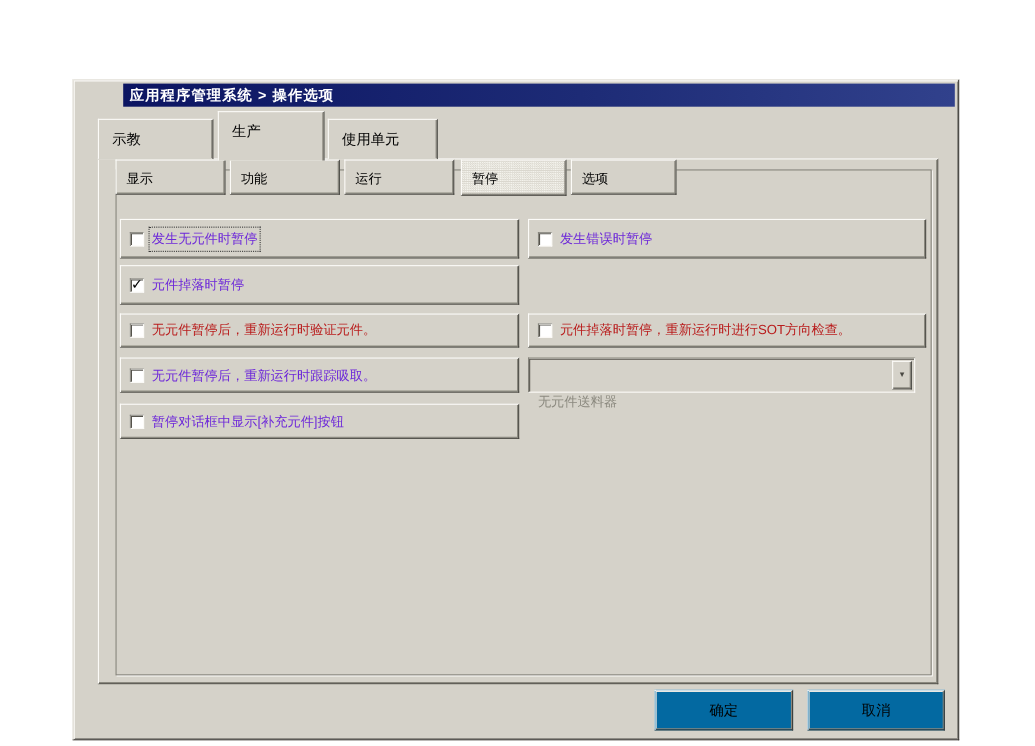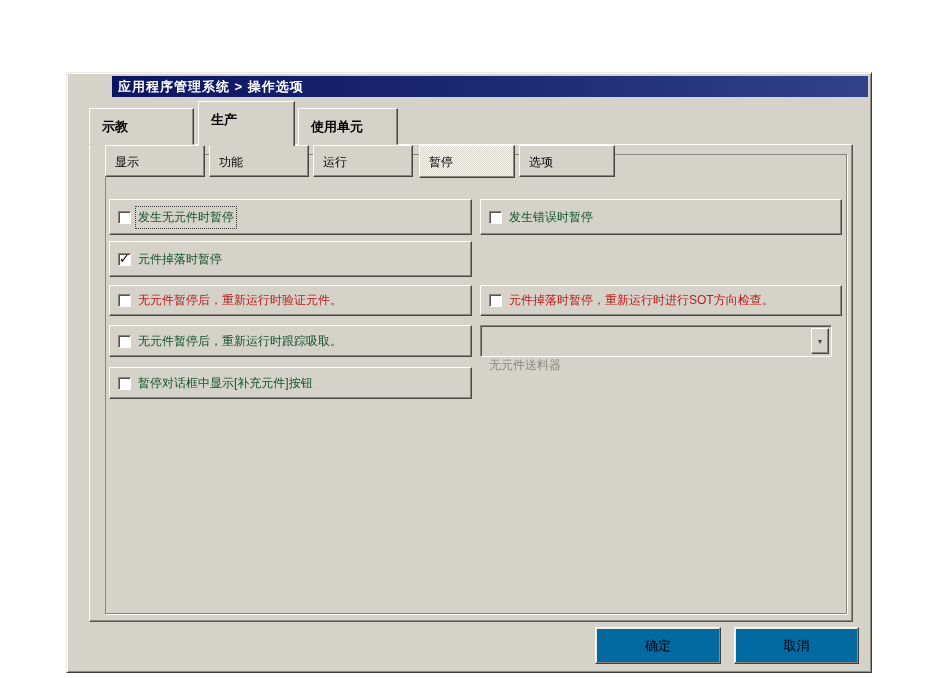--- a/index.html
+++ b/index.html
@@ -8,21 +8,21 @@
   .window{position:absolute;left:66px;top:72px;width:806px;height:601px;
     background:#d5d2c9;border:1px solid;border-color:#eceae4 #3f3e3a #3f3e3a #eceae4;
     box-shadow:inset 1px 1px 0 #fbfaf7, inset -1px -1px 0 #8f8d86;}
   .titlebar{position:absolute;left:3px;top:3px;right:3px;height:21px;
     background:linear-gradient(90deg,#0c1562 0%,#1d2b76 55%,#31418c 100%);
     color:#ffffff;font-weight:bold;font-size:13px;display:flex;align-items:center;
     padding-left:6px;letter-spacing:1px;margin-left:42px;}
   
   .otab{position:absolute;background:#d5d2c9;font-size:13px;padding:9px 0 0 12px;
     border:1px solid;border-color:#fcfbf8 #45443f #d5d2c9 #fcfbf8;
-    box-shadow:inset -1px 0 0 #8b897f;z-index:1;font-weight:bold;}
+    box-shadow:inset -1px 0 0 #8b897f;z-index:1;}
   .otab.selected{border-bottom:none;box-shadow:inset -1px 0 0 #8b897f;z-index:3;}
   .tabpage{position:absolute;left:22px;top:71px;width:764px;height:478px;
     background:#d5d2c9;border:1px solid;border-color:#fcfbf8 #56544d #56544d #fcfbf8;
     box-shadow:inset -1px -1px 0 #8b897f;}
   
   .innerframe{position:absolute;left:15px;top:9px;width:742px;height:460px;
     border:1px solid #87857d;box-shadow:1px 1px 0 #fcfbf8;}
   .itab{position:absolute;top:0;height:32px;background:#d5d2c9;font-size:12px;
     padding:8px 0 5px 9px;border:1px solid;border-color:#fcfbf8 #45443f #45443f #fcfbf8;
     box-shadow:inset -1px -1px 0 #8b897f;z-index:2;}
@@ -31,21 +31,21 @@
     background-size:2px 2px;}
   
   .panel{position:absolute;background:#d5d2c9;display:flex;align-items:center;
     border:1px solid;border-color:#fcfbf8 #4a4943 #4a4943 #fcfbf8;
     box-shadow:inset -1px -1px 0 #8b897f;}
   .cb{width:13px;height:13px;background:#ffffff;margin-left:8px;flex:none;
     border:1px solid;border-color:#87857d #fcfbf8 #fcfbf8 #87857d;
     box-shadow:inset 1px 1px 0 #55534c;position:relative;}
   .cb .check-glyph{position:absolute;left:0px;top:-3px;font-size:13px;
     font-weight:bold;color:#000;line-height:15px;}
-  .lbl{margin-left:7px;font-size:12px;color:#14532d;white-space:nowrap;}
+  .lbl{margin-left:7px;font-size:12px;color:#6d28d9;white-space:nowrap;}
   .lbl.focused{outline:1px dotted #3a3a3a;outline-offset:2px;}
   .lbl.disabled{color:#b91c1c;}
   
   .combo{position:absolute;background:#d5d2c9;display:flex;align-items:center;
     border:1px solid;border-color:#87857d #fcfbf8 #fcfbf8 #87857d;
     box-shadow:inset 1px 1px 0 #55534c;}
   .combo .value{margin-left:8px;font-size:12px;color:#8b897f;margin-top:48px;}
   .combo .arrowbtn{position:absolute;top:2px;bottom:2px;right:2px;width:18px;
     background:#d5d2c9;border:1px solid;border-color:#fcfbf8 #45443f #45443f #fcfbf8;
     box-shadow:inset -1px -1px 0 #8b897f;display:flex;align-items:center;

